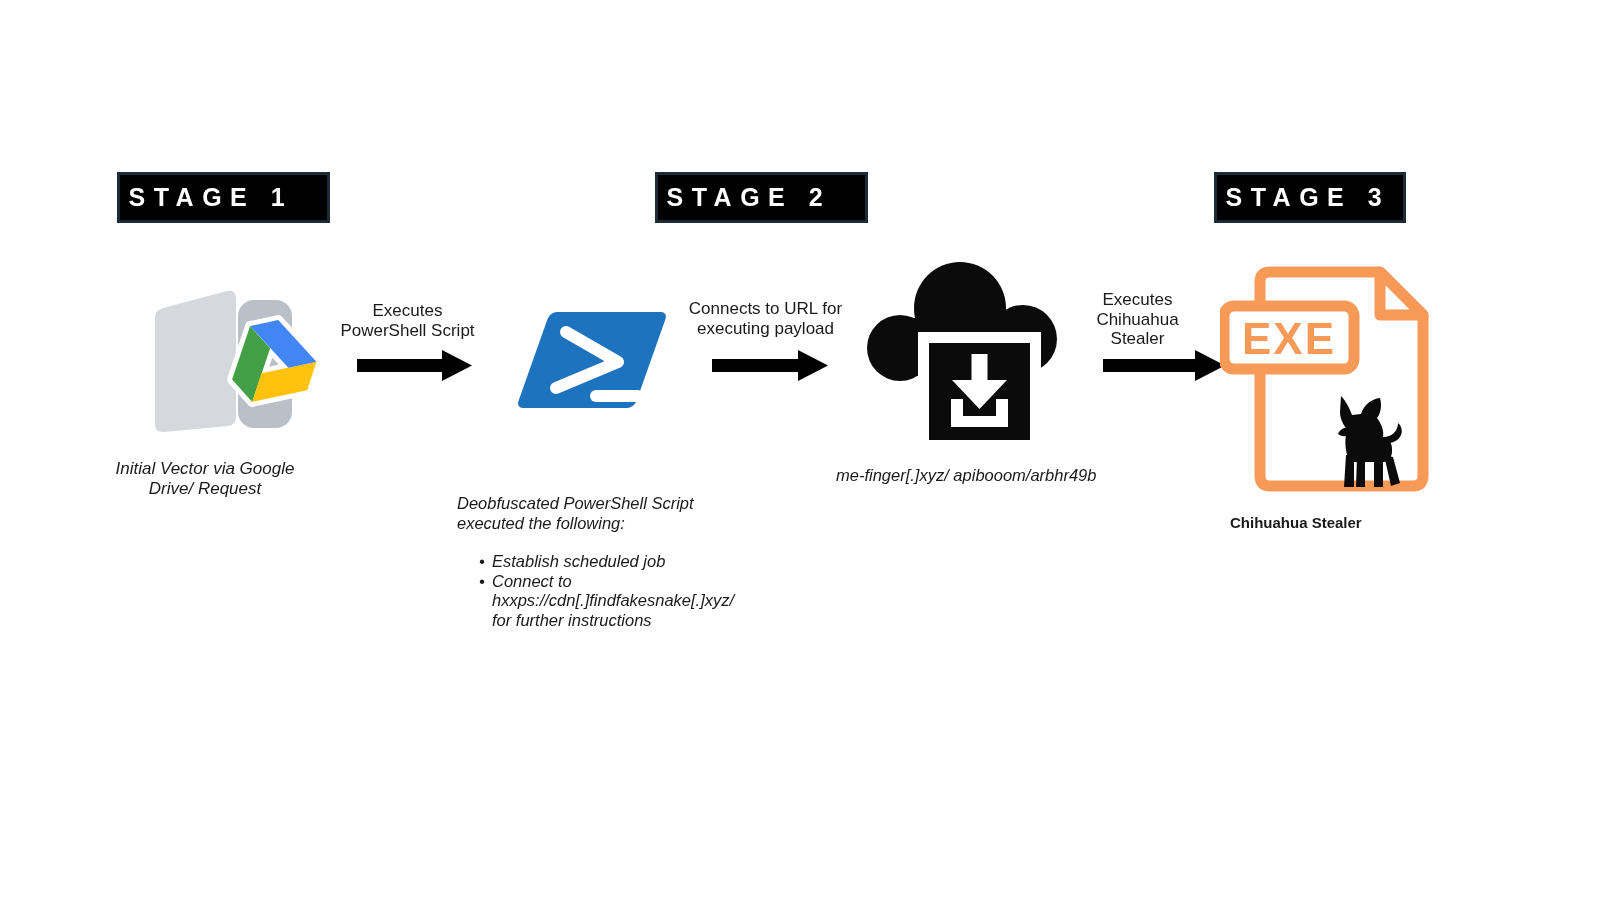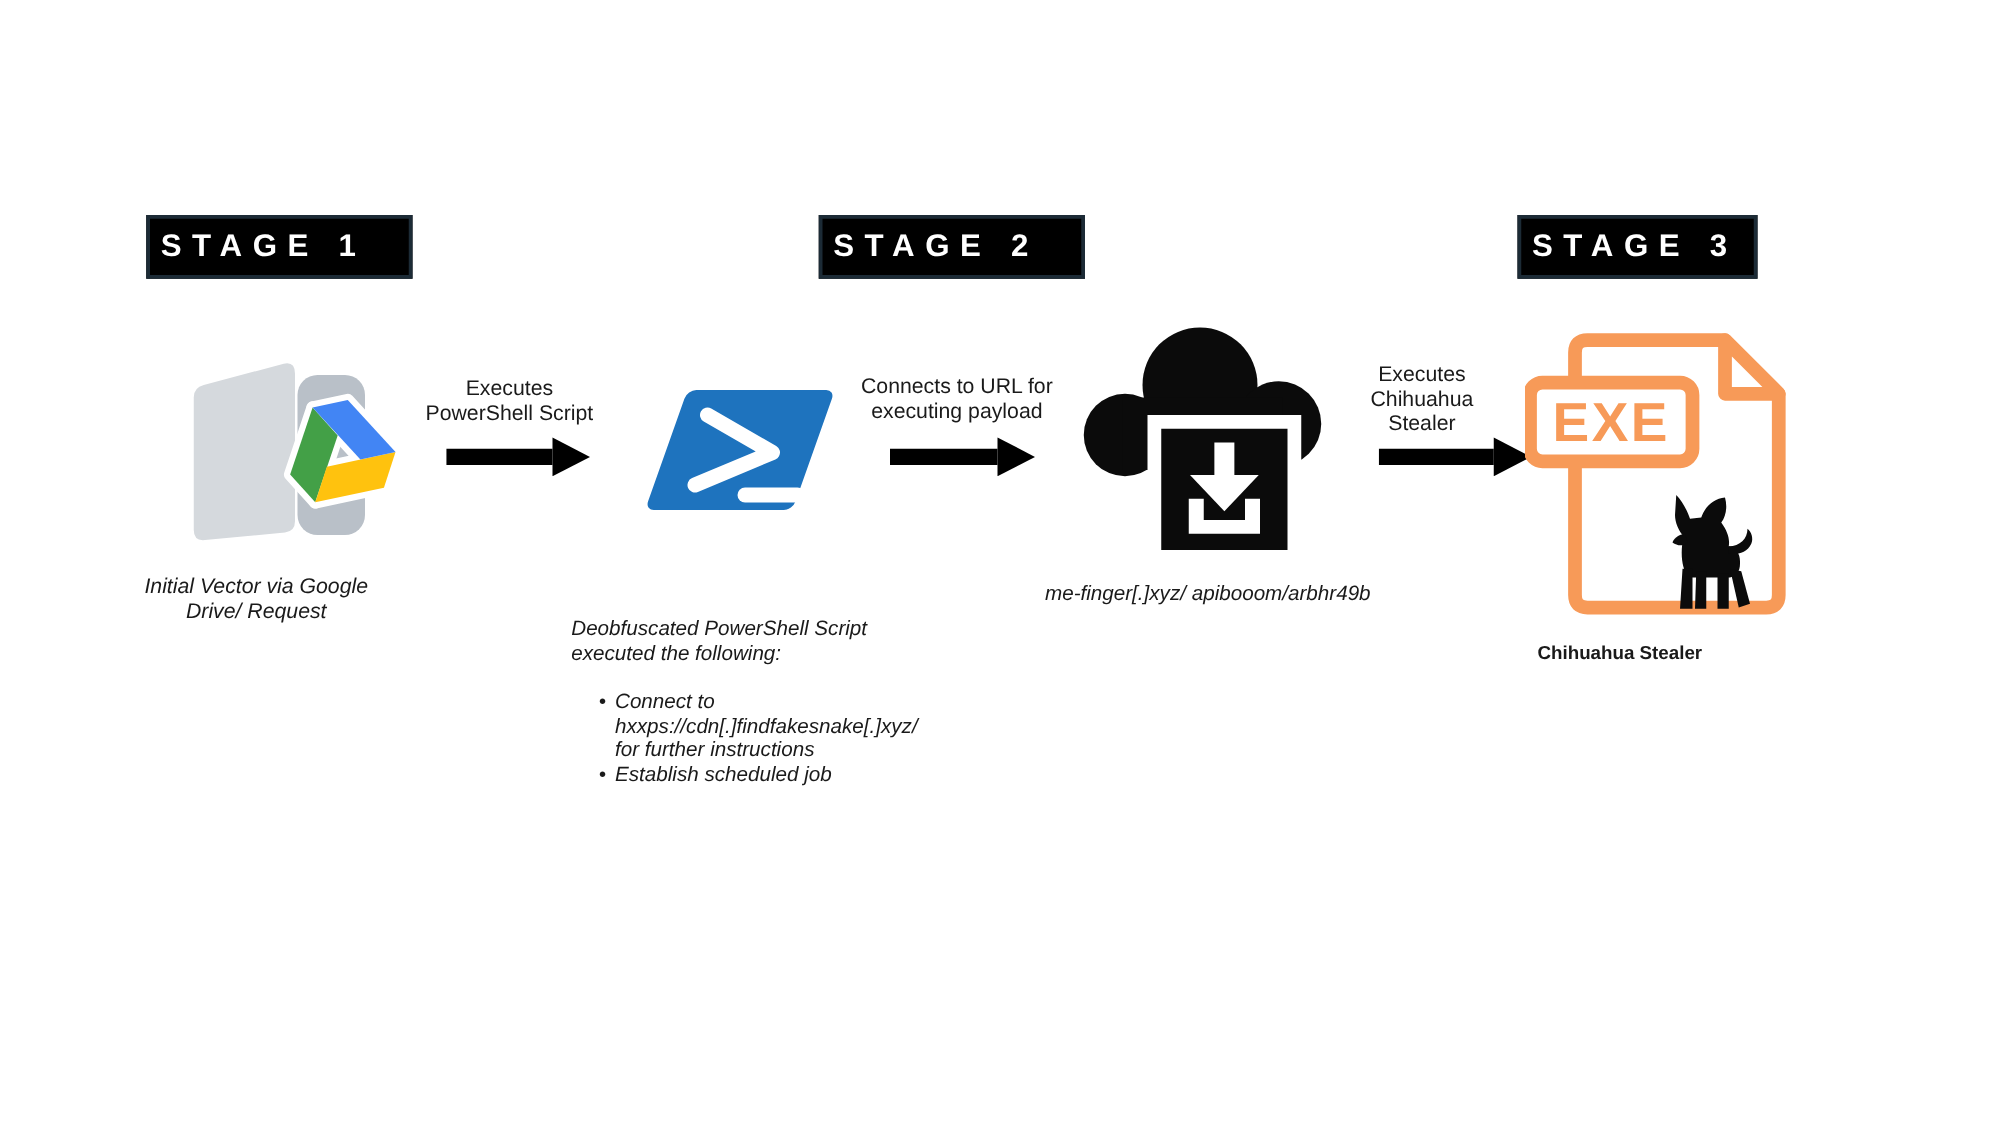--- a/index.html
+++ b/index.html
@@ -89,26 +89,26 @@
   <svg class="abs" style="left:516px;top:312px;" width="156" height="96" viewBox="0 0 156 96">
     <rect class="ps-bg" x="34" y="0" width="118" height="96" rx="7" transform="skewX(-19.5)"></rect>
     <path class="ps-stroke" d="M50,20 L102,50 L40,76"></path>
     <path class="ps-stroke" d="M80,84 L122,84"></path>
   </svg>
   <div class="desc-block" style="left:457px;top:450px;width:300px;margin-top:44px;">
     <div>Deobfuscated PowerShell Script</div>
     <div>executed the following:</div>
     <ul>
       <li>
+        <span>Establish scheduled job</span>
+      </li>
+      <li>
         <div>Connect to</div>
         <div>hxxps://cdn[.]findfakesnake[.]xyz/</div>
         <div>for further instructions</div>
-      </li>
-      <li>
-        <span>Establish scheduled job</span>
       </li>
     </ul>
   </div>
 
   <div class="arrow-label" style="left:688px;top:299px;width:155px;">
     <div>Connects to URL for</div>
     <div>executing payload</div>
   </div>
   <svg class="abs" style="left:712px;top:349px;" width="116" height="32" viewBox="0 0 116 32">
     <rect class="arrow-shape" x="0" y="10" width="86" height="13"></rect>

